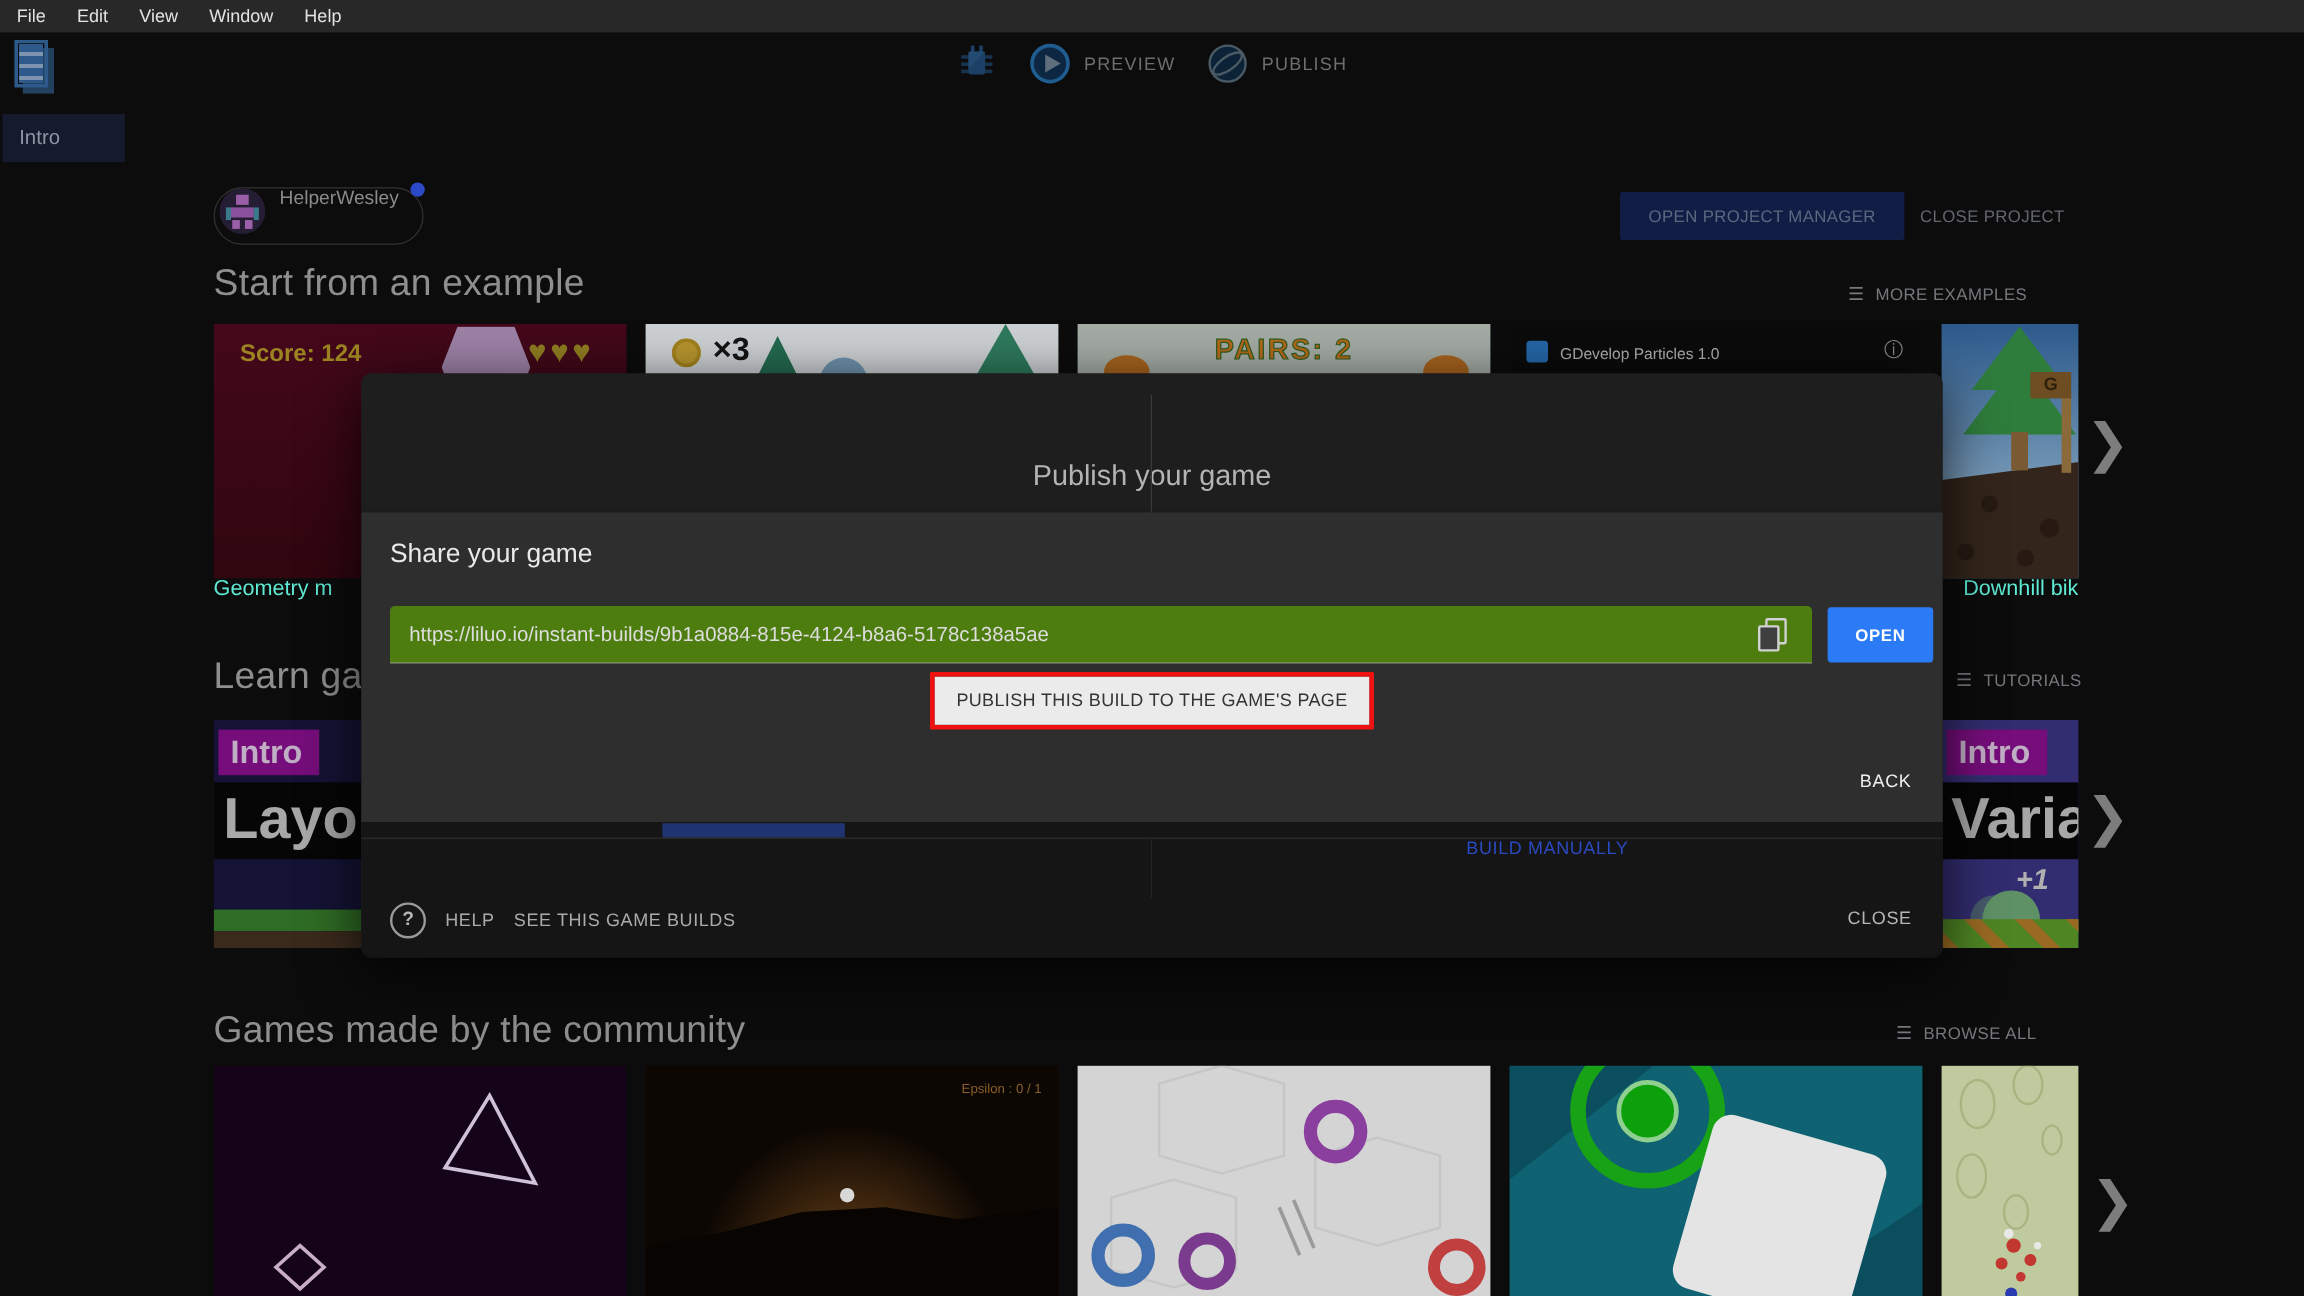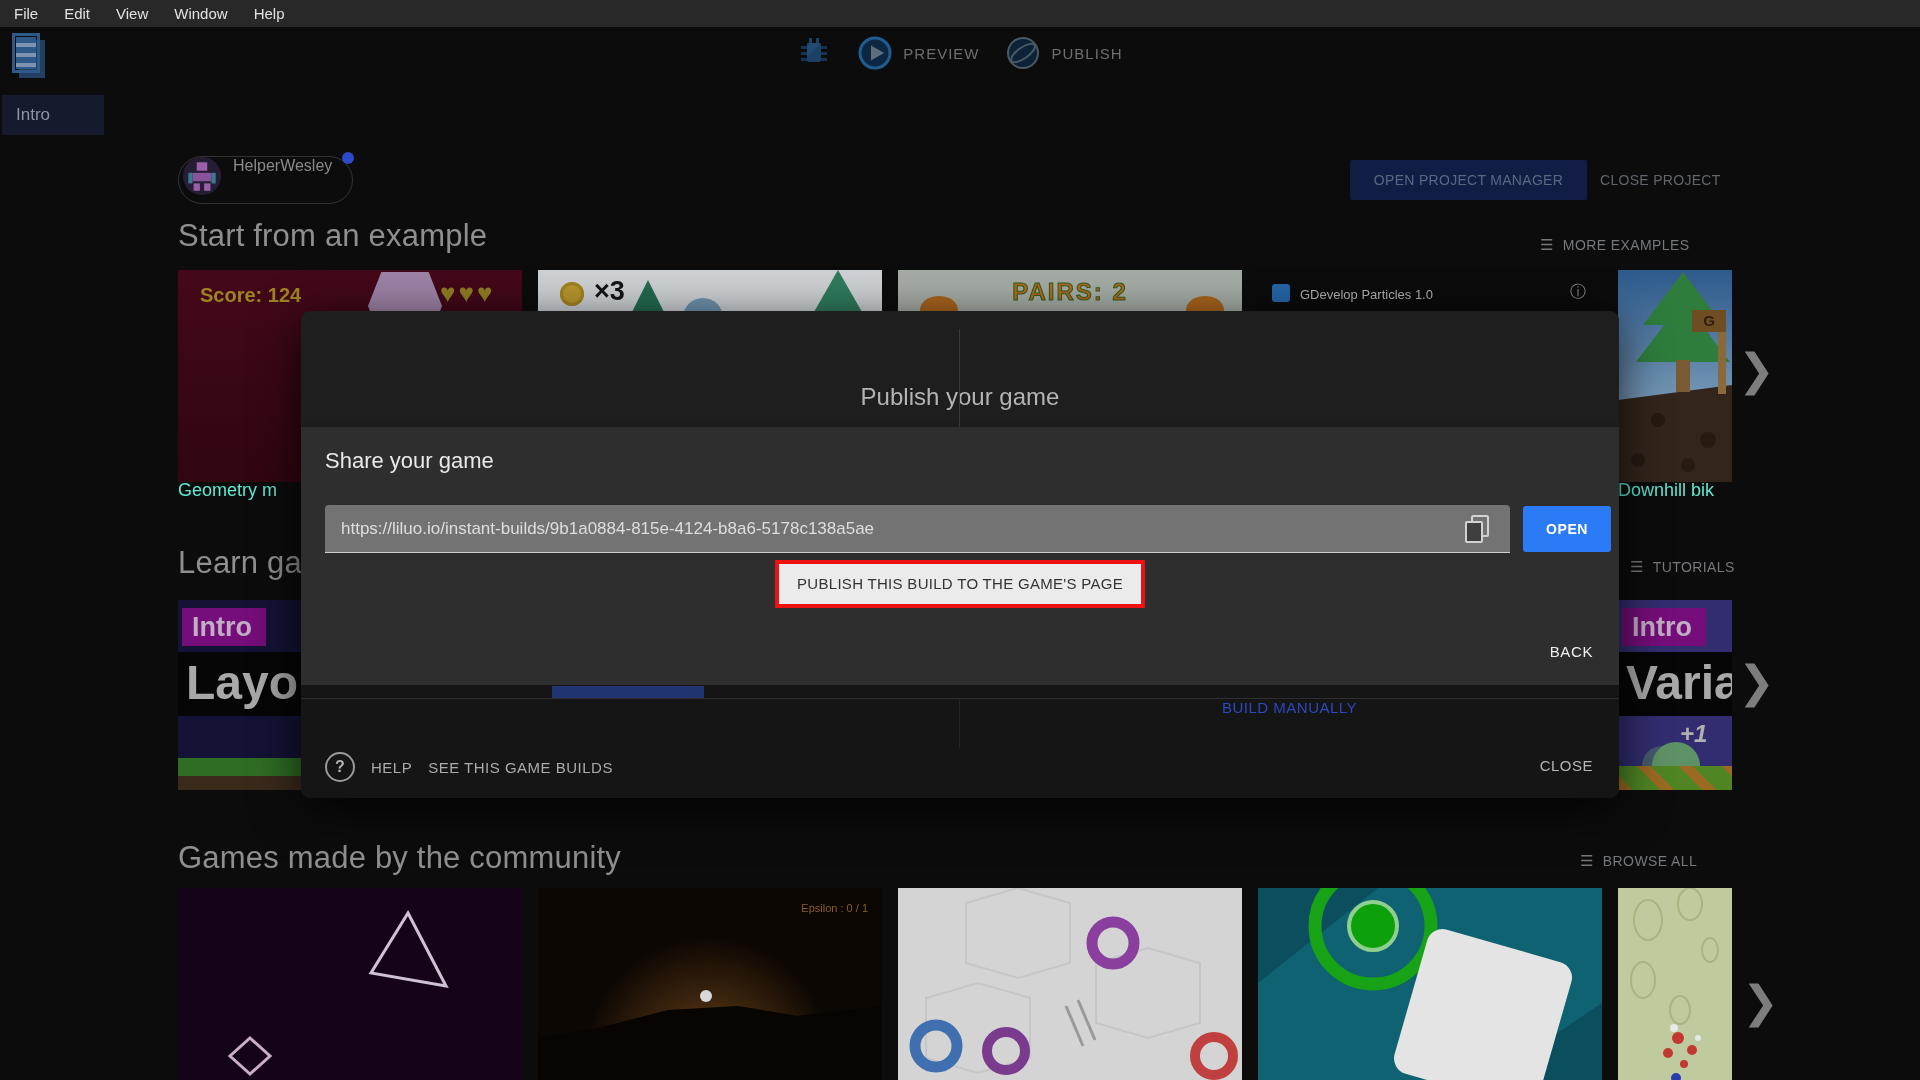--- a/index.html
+++ b/index.html
@@ -102,21 +102,21 @@
   .modal{position:absolute;left:301px;top:311px;width:1318px;height:487px;background:#1e1e1e;
          border-radius:9px;box-shadow:0 12px 48px rgba(0,0,0,.75);overflow:hidden;}
   .m-tabs{position:absolute;left:0;top:0;width:100%;height:116px;display:flex;}
   .m-tab{flex:1;display:flex;align-items:flex-end;justify-content:center;padding-bottom:16px;
          font-size:24px;font-weight:300;color:#b4b4b4;cursor:pointer;}
   .m-tabdiv{position:absolute;left:658px;top:18px;width:1px;height:98px;background:#3a3a3a;}
   .m-panel{position:absolute;left:0;top:116px;width:100%;height:258px;background:#2e2e2e;
            box-shadow:0 3px 8px rgba(0,0,0,.45);}
   .m-title{position:absolute;left:24px;top:21px;font-size:22px;color:#e9e9e9;}
   .m-url{position:absolute;left:24px;top:78px;width:1185px;height:48px;box-sizing:border-box;
-         background:#737373;border:none;border-bottom:1px solid #cfcfcf;border-radius:4px 4px 0 0;
+         background:#4d7c0f;border:none;border-bottom:1px solid #cfcfcf;border-radius:4px 4px 0 0;
          color:#dedede;font-size:17px;padding:0 56px 0 16px;font-family:"Liberation Sans",sans-serif;outline:none;}
   .m-copy{position:absolute;left:1164px;top:88px;width:26px;height:28px;cursor:pointer;}
   .m-copy .r1{position:absolute;left:6px;top:0;width:14px;height:18px;border:2px solid #d2d2d2;border-radius:2px;}
   .m-copy .r2{position:absolute;left:0;top:6px;width:14px;height:18px;border:2px solid #d2d2d2;
               border-radius:2px;background:#3f3f3f;}
   .m-open{position:absolute;left:1222px;top:79px;width:88px;height:46px;border-radius:3px;
           display:flex;align-items:center;justify-content:center;font-size:14px;font-weight:bold;
           color:#fff;letter-spacing:.6px;cursor:pointer;}
   .m-pubrow{position:absolute;left:0;top:133px;width:100%;display:flex;justify-content:center;}
   .m-pubring{border:4px solid;border-radius:1px;}
@@ -252,21 +252,21 @@
         <rect x="100" y="58" width="8" height="66" fill="#8a6a3a"></rect>
         <circle cx="40" cy="150" r="7" fill="#261a12"></circle>
           <circle cx="90" cy="170" r="8" fill="#261a12"></circle>
         <circle cx="20" cy="190" r="7" fill="#261a12"></circle>
           <circle cx="70" cy="195" r="7" fill="#261a12"></circle>
       </svg>
       <div class="sign-text">G</div>
     </div>
   </div>
   <div class="caption" style="left:178px;top:480px;">Geometry m</div>
-  <div class="caption" style="left:1618px;top:480px;width:114px;overflow:hidden;">Downhill bik</div>
+  <div class="caption" style="left:1618px;top:480px;width:114px;overflow:hidden;text-align:right;">Downhill bik</div>
   <div class="chev" style="left:1738px;top:348px;">❯</div>
 
   <div class="h-sec" style="left:178px;top:545px;">Learn ga</div>
   <div class="sec-link" style="left:1630px;top:558px;">
     <span class="list-glyph">☰</span>
     <span>TUTORIALS</span>
   </div>
   <div class="row row-learn">
     <div class="thumb p1 t-tut1">
       <div class="tut-banner">Intro</div>

